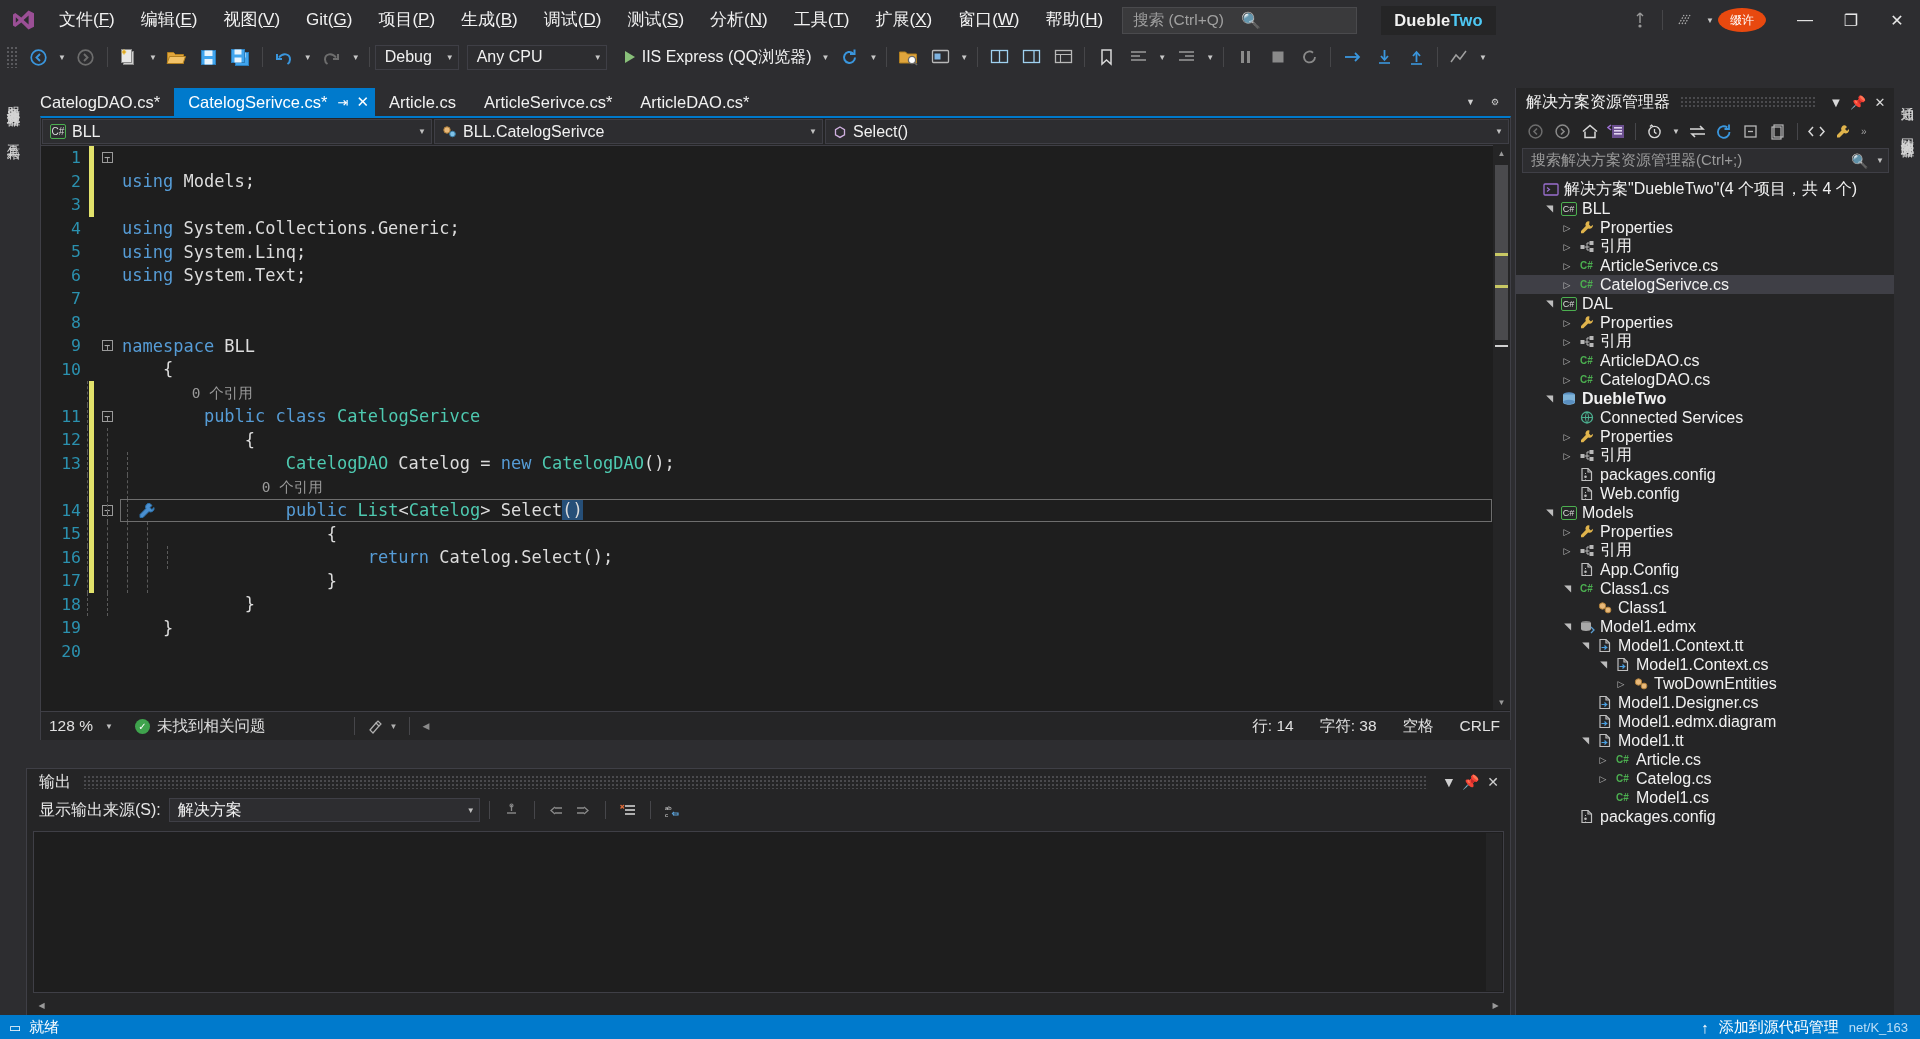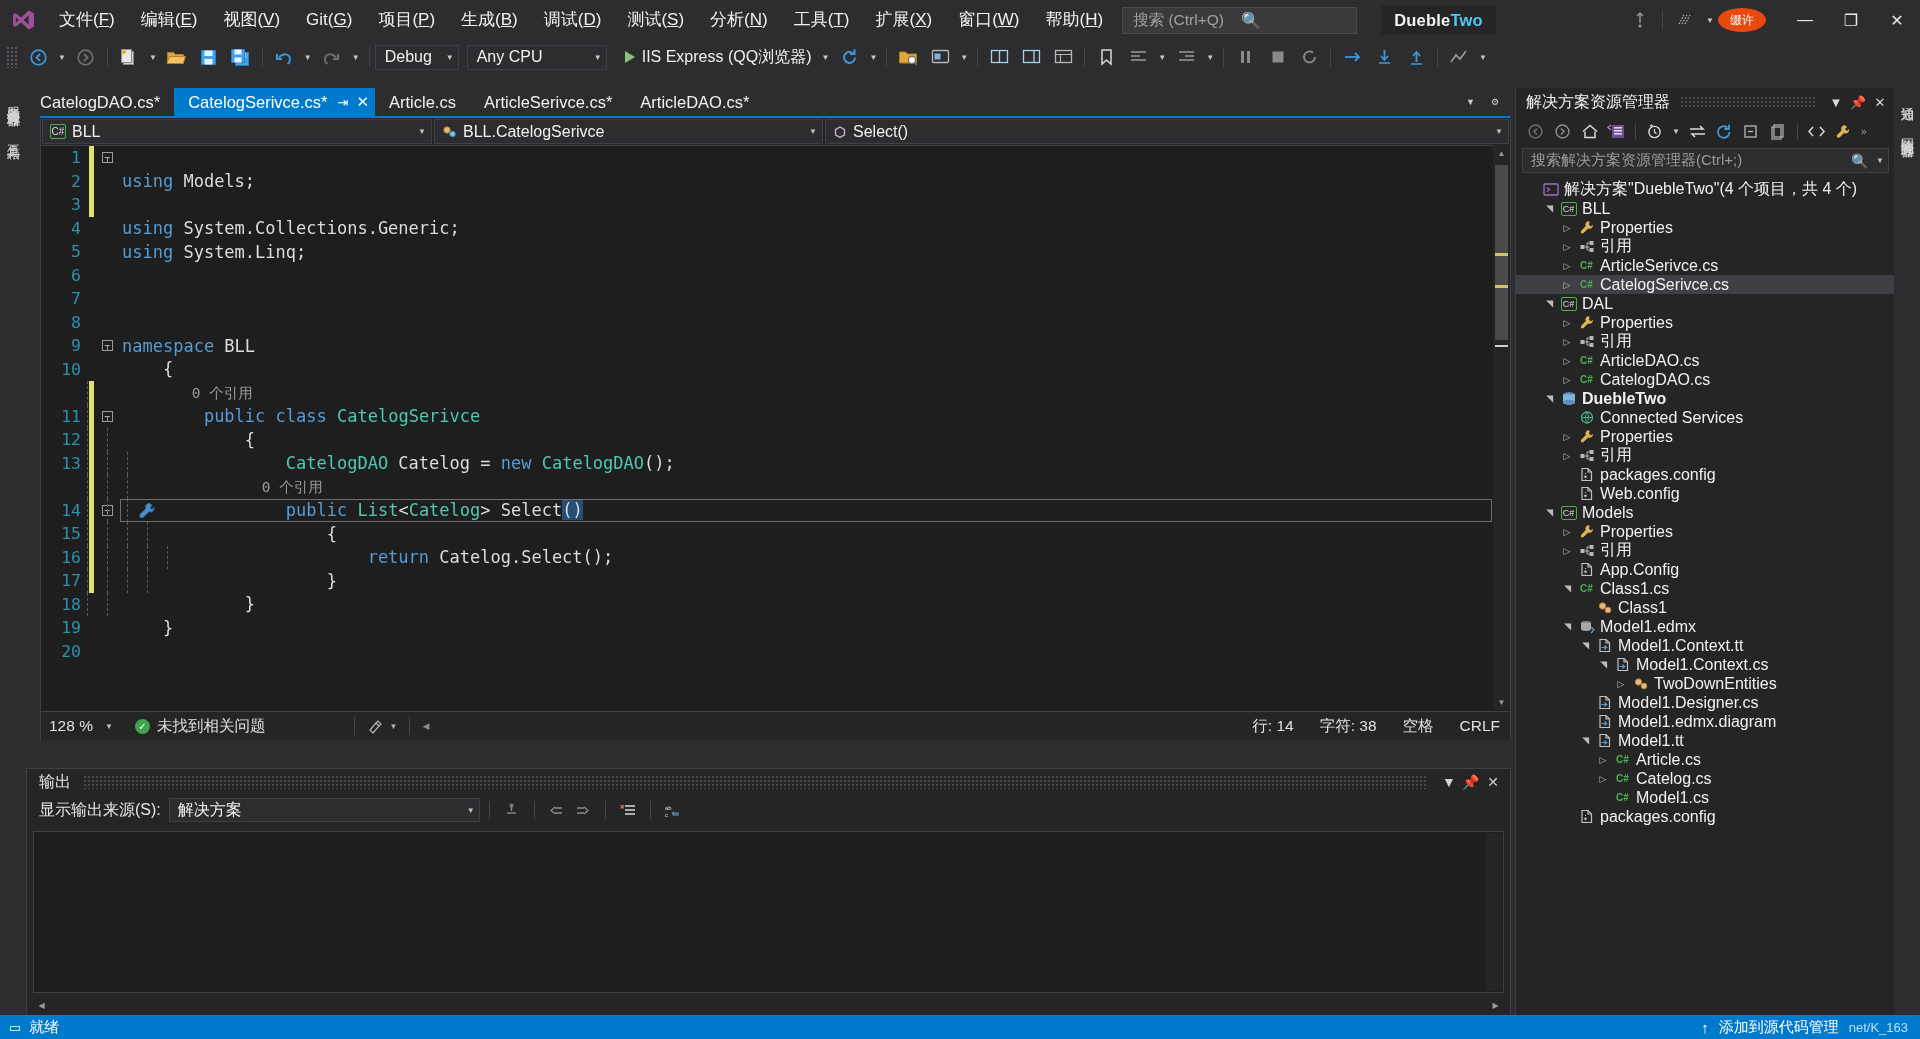--- a/index.html
+++ b/index.html
@@ -460,21 +460,21 @@
         <span class="ncar">▼</span>
       </div>
     </div>
 
     <div class="codearea" id="code-area">
         <div class="crow"><div class="gut">1</div><div class="chg y"></div><div class="fold"><div class="foldbox">−</div><div class="vline half-b"></div></div></div>
         <div class="crow"><div class="gut">2</div><div class="chg y"></div><div class="fold"><div class="vline"></div></div><div class="code"><span class="kw">using</span><span class="ns"> Models;</span></div></div>
         <div class="crow"><div class="gut">3</div><div class="chg y"></div><div class="fold"><div class="vline"></div></div></div>
         <div class="crow"><div class="gut">4</div><div class="chg"></div><div class="fold"><div class="vline"></div></div><div class="code"><span class="kw">using</span><span class="ns"> System.Collections.Generic;</span></div></div>
         <div class="crow"><div class="gut">5</div><div class="chg"></div><div class="fold"><div class="vline"></div></div><div class="code"><span class="kw">using</span><span class="ns"> System.Linq;</span></div></div>
-        <div class="crow"><div class="gut">6</div><div class="chg"></div><div class="fold"><div class="vline"></div></div></div>
+        <div class="crow"><div class="gut">6</div><div class="chg"></div><div class="fold"><div class="vline"></div></div><div class="code"><span class="kw">using</span><span class="ns"> System.Text;</span></div></div>
         <div class="crow"><div class="gut">7</div><div class="chg"></div><div class="fold"><div class="vline half-t"></div></div></div>
         <div class="crow"><div class="gut">8</div><div class="chg"></div><div class="fold"></div><div class="code"></div></div>
         <div class="crow"><div class="gut">9</div><div class="chg"></div><div class="fold"><div class="foldbox">−</div><div class="vline half-b"></div></div><div class="code"><span class="kw">namespace</span><span class="ns"> BLL</span></div></div>
         <div class="crow"><div class="gut">10</div><div class="chg"></div><div class="fold"><div class="vline"></div></div><div class="code">    <span class="ns">{</span></div></div>
         <div class="crow"><div class="gut"></div><div class="chg y"></div><div class="fold"><div class="vline"></div></div><div class="ind" style="left: 46px;"></div><div class="code"><span class="hint">        0 个引用</span></div></div>
         <div class="crow"><div class="gut">11</div><div class="chg y"></div><div class="fold"><div class="foldbox">−</div><div class="vline half-b"></div></div><div class="ind" style="left: 46px;"></div><div class="code">        <span class="kw">public</span><span class="ns"> </span><span class="kw">class</span><span class="ns"> </span><span class="ty">CatelogSerivce</span></div></div>
         <div class="crow"><div class="gut">12</div><div class="chg y"></div><div class="fold"><div class="vline"></div></div><div class="ind" style="left: 46px;"></div><div class="ind" style="left: 66px;"></div><div class="code">            <span class="ns">{</span></div></div>
         <div class="crow"><div class="gut">13</div><div class="chg y"></div><div class="fold"><div class="vline"></div></div><div class="ind" style="left: 46px;"></div><div class="ind" style="left: 66px;"></div><div class="ind" style="left: 86px;"></div><div class="code">                <span class="ty">CatelogDAO</span><span class="ns"> Catelog = </span><span class="kw">new</span><span class="ns"> </span><span class="ty">CatelogDAO</span><span class="ns">();</span></div></div>
         <div class="crow"><div class="gut"></div><div class="chg y"></div><div class="fold"><div class="vline"></div></div><div class="ind" style="left: 46px;"></div><div class="ind" style="left: 66px;"></div><div class="ind" style="left: 86px;"></div><div class="code"><span class="hint">                0 个引用</span></div></div>
         <div class="crow"><div class="gut">14</div><div class="chg y"></div><div class="fold"><div class="foldbox">−</div><div class="vline half-b"></div></div><div class="ind" style="left: 46px;"></div><div class="ind" style="left: 66px;"></div><div class="ind" style="left: 86px;"></div><div class="code">                <span class="kw">public</span><span class="ns"> </span><span class="ty">List</span><span class="ns">&lt;</span><span class="ty">Catelog</span><span class="ns">&gt; Select</span><span class="sel">()</span></div><div class="curline"></div><div class="wrench"><svg width="17" height="17" viewBox="0 0 17 17">

